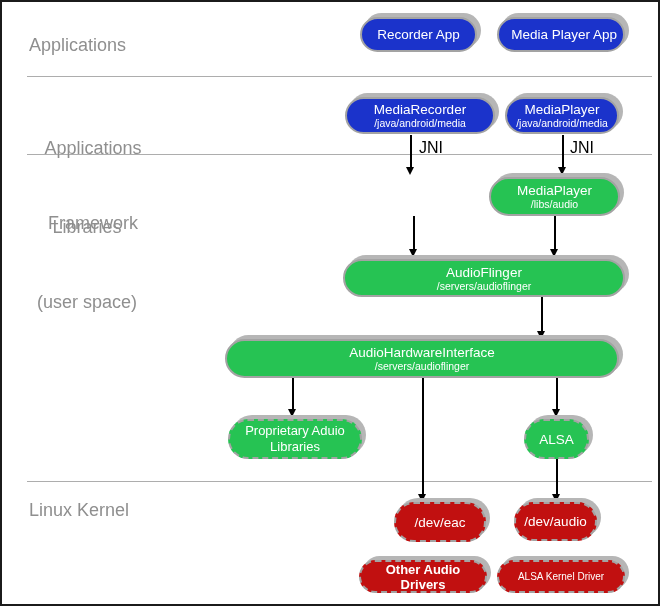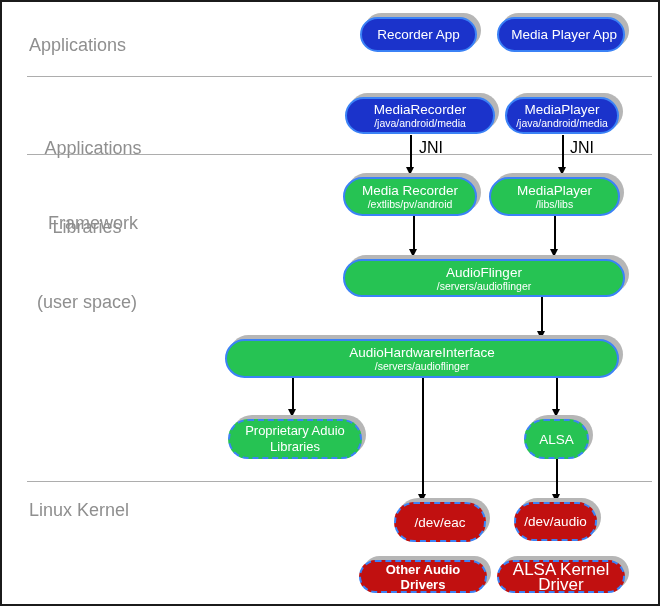--- a/index.html
+++ b/index.html
@@ -21,21 +21,21 @@
   }
   .section.centered{text-align:center;}
   .sep{
     position:absolute;
     left:25px;width:625px;height:1px;
     background:var(--line-gray,#adadad);
   }
   .pill{
     position:absolute;
     box-sizing:border-box;
-    border:2px solid #3b82f6;
+    border:2px solid #a3a3a3;
     border-radius:999px;
     display:flex;flex-direction:column;
     align-items:center;justify-content:center;
     color:#fff;text-align:center;
     box-shadow:4px -4px 0 var(--shadow-gray,#b6b6b6);
   }
   .pill.dashed{border-style:dashed;}
   .pill.blue{background:var(--app-blue,#1b33cb);}
   .pill.green{background:var(--lib-green,#26c353);}
   .pill.red{background:var(--kernel-red,#c11010);}
@@ -90,27 +90,23 @@
   </div>
 
   <div class="vline" style="left:408px;top:133px;height:33px;"></div>
   <div class="ahead" style="left:404px;top:165px;"></div>
   <div class="jni" style="left:417px;top:137px;">JNI</div>
 
   <div class="vline" style="left:560px;top:133px;height:33px;"></div>
   <div class="ahead" style="left:556px;top:165px;"></div>
   <div class="jni" style="left:568px;top:137px;">JNI</div>
 
-  <div class="pill green" style="left:341px;top:175px;width:134px;height:39px;">
-    <div class="t">Media Recorder</div>
-    <div class="s">/extlibs/pv/android</div>
-  </div>
   <div class="pill green" style="left:487px;top:175px;width:131px;height:39px;">
     <div class="t">MediaPlayer</div>
-    <div class="s">/libs/libs</div>
+    <div class="s">/libs/audio</div>
   </div>
 
   <div class="vline" style="left:411px;top:214px;height:34px;"></div>
   <div class="ahead" style="left:407px;top:247px;"></div>
   <div class="vline" style="left:552px;top:214px;height:34px;"></div>
   <div class="ahead" style="left:548px;top:247px;"></div>
 
   <div class="pill green" style="left:341px;top:257px;width:282px;height:38px;">
     <div class="t">AudioFlinger</div>
     <div class="s">/servers/audioflinger</div>
@@ -144,16 +140,16 @@
   <div class="pill red dashed" style="left:392px;top:500px;width:92px;height:40px;">
     <div class="t">/dev/eac</div>
   </div>
   <div class="pill red dashed" style="left:512px;top:500px;width:83px;height:39px;">
     <div class="t">/dev/audio</div>
   </div>
   <div class="pill red dashed" style="left:357px;top:558px;width:128px;height:33px;">
     <div class="t" style="font-size:13px;font-weight:bold;">Other Audio Drivers</div>
   </div>
   <div class="pill red dashed" style="left:495px;top:558px;width:128px;height:33px;">
-    <div class="t" style="font-size:17px;">ALSA Kernel Driver</div>
+    <div class="t" style="font-size:10px;">ALSA Kernel Driver</div>
   </div>
 
 </div>
 
 </body></html>

